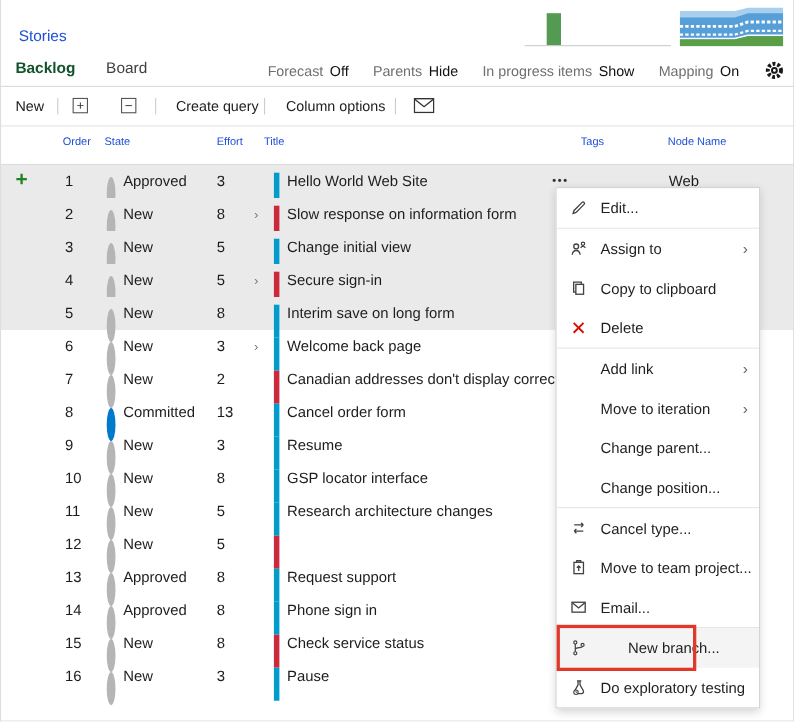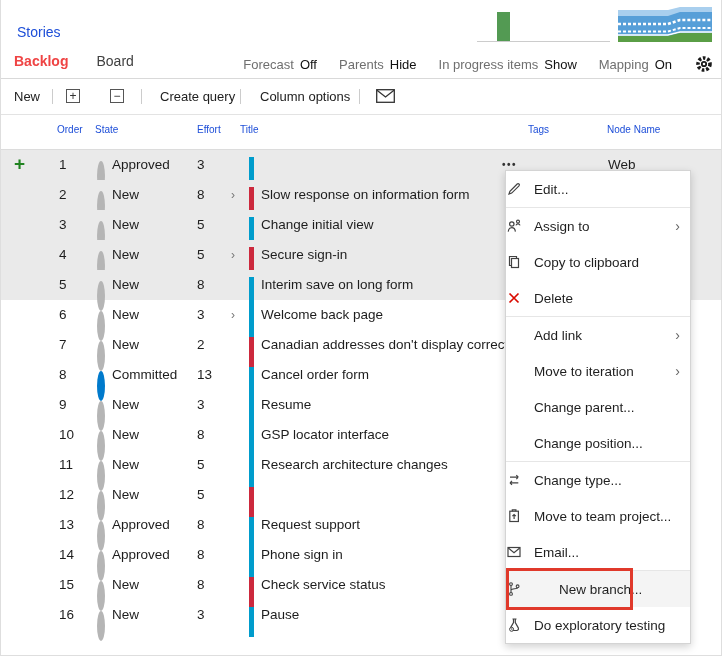--- a/index.html
+++ b/index.html
@@ -5,21 +5,21 @@
   * { margin:0; padding:0; box-sizing:border-box; }
   html,body { width:722px; height:656px; background:#fff; overflow:hidden;
               font-family:"Liberation Sans", sans-serif; }
   .app { position:relative; width:722px; height:656px; background:#fff; }
   .frame { position:absolute; inset:0; border:1px solid #dedede; border-top:none; pointer-events:none; z-index:60; }
 
   
   .page-title { position:absolute; left:17px; top:24px; font-size:14px; color:#1d4ed8; }
   .tabs { position:absolute; left:14px; top:53px; display:flex; gap:28px; font-size:14px; }
   .tab { color:#404040; cursor:pointer; }
-  .tab.active { color:#ef4444; font-weight:bold; }
+  .tab.active { color:#14532d; font-weight:bold; }
   .view-controls { position:absolute; right:8px; top:54px; display:flex; align-items:center; gap:22px; font-size:13px; }
   .vc .lbl { color:#6f6f6f; margin-right:6px; }
   .vc .val { color:#111; }
   .gear { width:20px; height:20px; display:inline-block; cursor:pointer; }
 
   
   .velocity-thumb { position:absolute; left:477px; top:3px; width:133px; height:39px;
                     border-bottom:1px solid #ccc; cursor:pointer; }
   .velocity-thumb .bar { position:absolute; left:20px; bottom:0; width:13px; height:29px; background:#539a53; }
   .cfd-thumb { position:absolute; left:618px; top:6px; width:94px; height:36px; cursor:pointer; }
@@ -61,21 +61,21 @@
   .c-chev { left:231px; color:#777; font-size:12px; }
   .c-bar { left:249px; top:7px !important; width:5px; height:16px; }
   .c-bar.story { background:#009ccc; } .c-bar.bug { background:#cc293d; }
   .c-title { left:261px; cursor:pointer; }
   .c-trigger { left:502px; color:#333; font-size:10px; letter-spacing:1.5px; cursor:pointer; font-weight:bold; }
   .c-node { left:608px; }
 
   
   .ctx { position:absolute; left:505px; top:170px; width:186px; background:#fff;
          border:1px solid #d4d4d4; box-shadow:0 3px 8px rgba(0,0,0,.18); z-index:40; }
-  .mi { position:relative; height:36px; display:flex; align-items:center; padding-left:0; cursor:pointer;
+  .mi { position:relative; height:36px; display:flex; align-items:center; padding-left:12px; cursor:pointer;
         font-size:13.5px; color:#1f1f1f; }
   .mi .ic { width:18px; height:16px; margin-right:10px; flex:0 0 18px; }
   .mi .sub { position:absolute; right:10px; color:#666; font-size:14px; }
   .mi.hl { background:#f4f4f4;gap:25px; }
   .msep { height:1px; background:#e6e6e6; }
   .callout { position:absolute; left:0px; top:397px; width:127px; height:42px;
              border:3px solid #e0392b; pointer-events:none; z-index:45; }
 
   svg { display:block; }
 </style>
@@ -171,20 +171,21 @@
   <div class="rows">
 
       <div class="row selected">
         <span class="c-gutter">+</span>
         <span class="c-order">1</span>
         <span class="c-dot gray"></span>
         <span class="c-state">Approved</span>
         <span class="c-effort">3</span>
 
         <span class="c-bar story"></span>
+        <span class="c-title">Hello World Web Site</span>
         <span class="c-trigger">•••</span>
         <span class="c-node">Web</span>
       </div>
 
       <div class="row selected">
 
         <span class="c-order">2</span>
         <span class="c-dot gray"></span>
         <span class="c-state">New</span>
         <span class="c-effort">8</span>
@@ -436,21 +437,21 @@
       <span>Change position...</span>
     </div>
     <div class="msep"></div>
     <div class="mi">
       <span class="ic">
         <svg width="16" height="16" viewBox="0 0 16 16">
             <path d="M4 5.2h8.3m0 0-2-2m2 2-2 2" fill="none" stroke="#424242" stroke-width="1.2"></path>
             <path d="M12.3 10.8H4m0 0 2-2m-2 2 2 2" fill="none" stroke="#424242" stroke-width="1.2"></path>
           </svg>
       </span>
-      <span>Change type...</span>
+      <span>Cancel type...</span>
     </div>
     <div class="mi">
       <span class="ic">
         <svg width="16" height="16" viewBox="0 0 16 16">
             <rect x="3.8" y="3.2" width="8.6" height="10.3" fill="none" stroke="#424242" stroke-width="1.2"></rect>
             <path d="M6.3 3.2V1.8h3.6v1.4" fill="none" stroke="#424242" stroke-width="1.2"></path>
             <path d="M8.1 11V6.6M6.4 8.2l1.7-1.7 1.7 1.7" fill="none" stroke="#424242" stroke-width="1.2"></path>
           </svg>
       </span>
       <span>Move to team project...</span>

